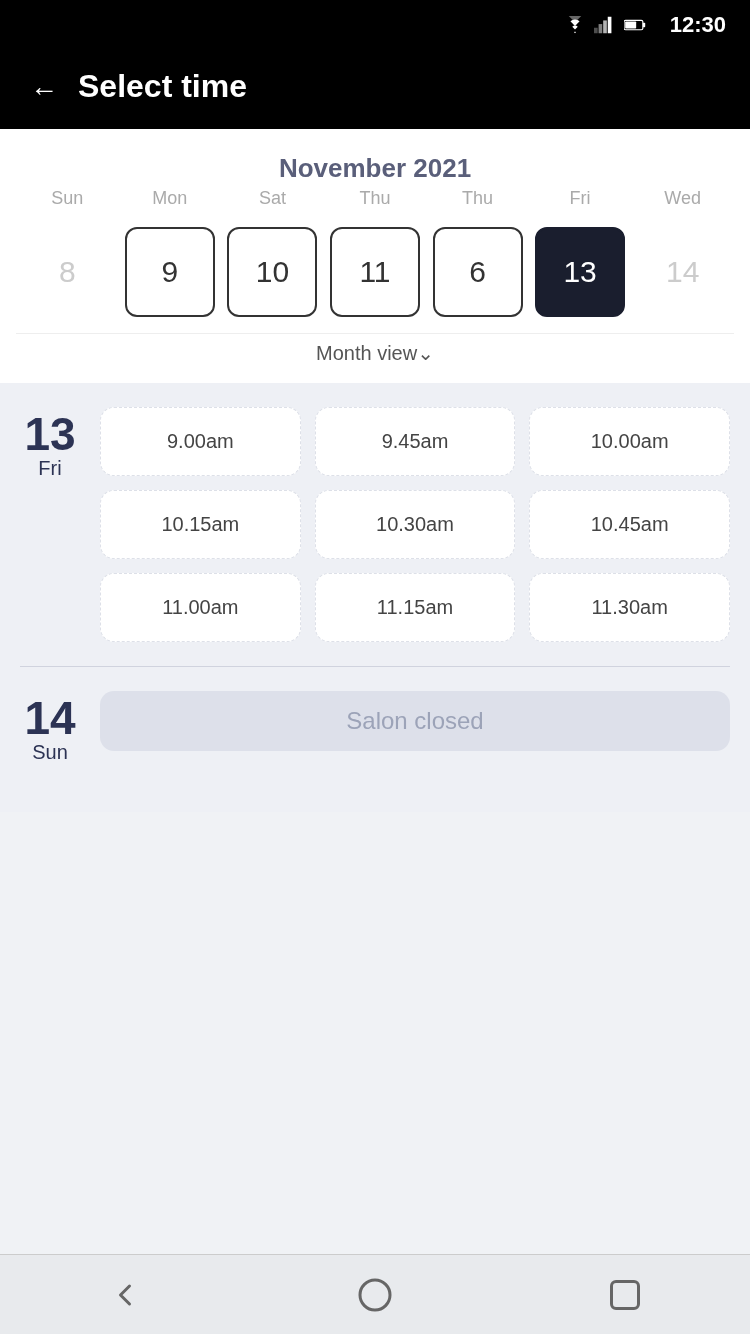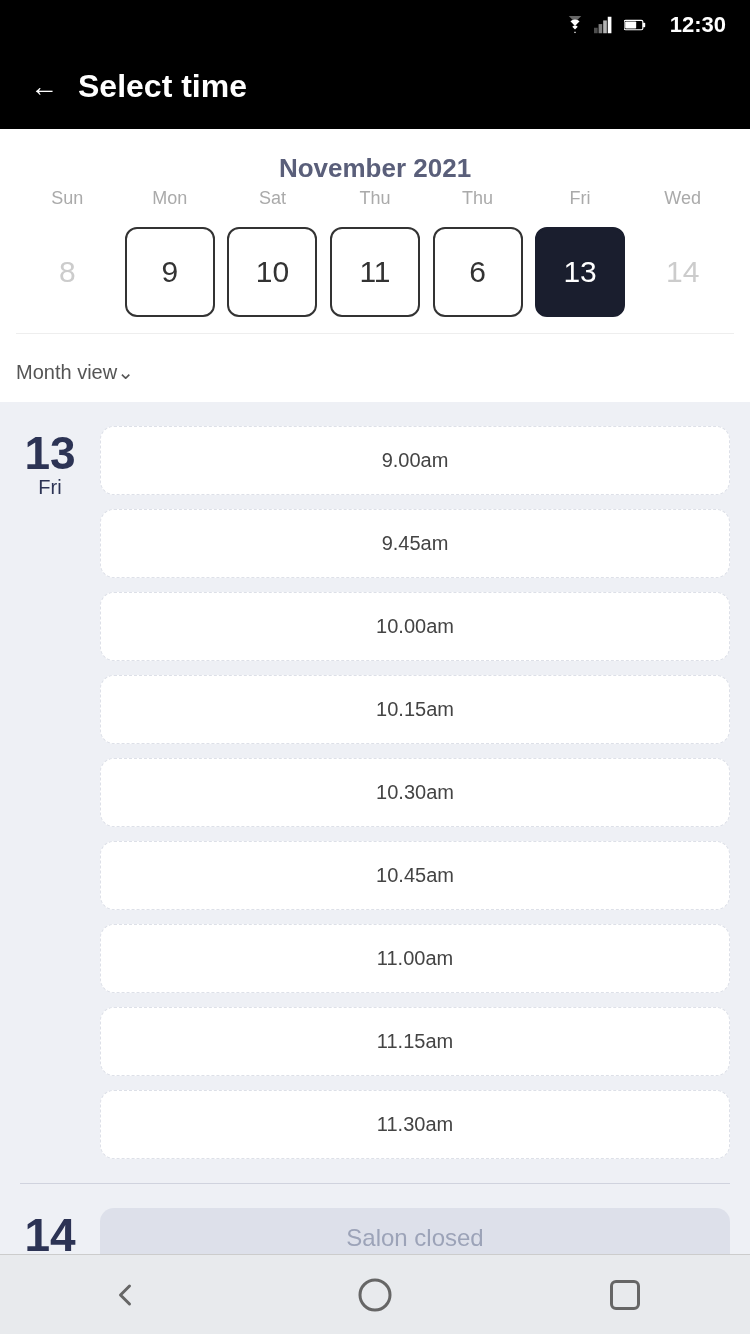--- a/index.html
+++ b/index.html
@@ -108,22 +108,22 @@
       border: 2px solid #1a1e2e;
     }
     .date-cell.dimmed {
       color: #ccc;
     }
 
     
     .month-view-toggle {
       display: flex;
       align-items: center;
-      justify-content: flex-start;
-      padding: 26px 0 18px;
+      justify-content: center;
+      padding: 7px 0 18px;
       cursor: pointer;
       border-top: 1px solid #eee;
     }
     .month-view-label {
       font-size: 20px;
       color: #555;
     }
     .chevron-down {
       font-size: 20px;
       color: #555;
@@ -153,21 +153,21 @@
       line-height: 1;
     }
     .day-name {
       font-size: 20px;
       color: #2c3354;
       font-weight: 400;
     }
     .slots-grid {
       flex: 1;
       display: grid;
-      grid-template-columns: 1fr;
+      grid-template-columns: 1fr 1fr 1fr;
       gap: 14px;
     }
     .time-slot {
       background: #fff;
       border-radius: 14px;
       padding: 22px 10px;
       text-align: center;
       font-size: 20px;
       color: #444;
       cursor: pointer;

